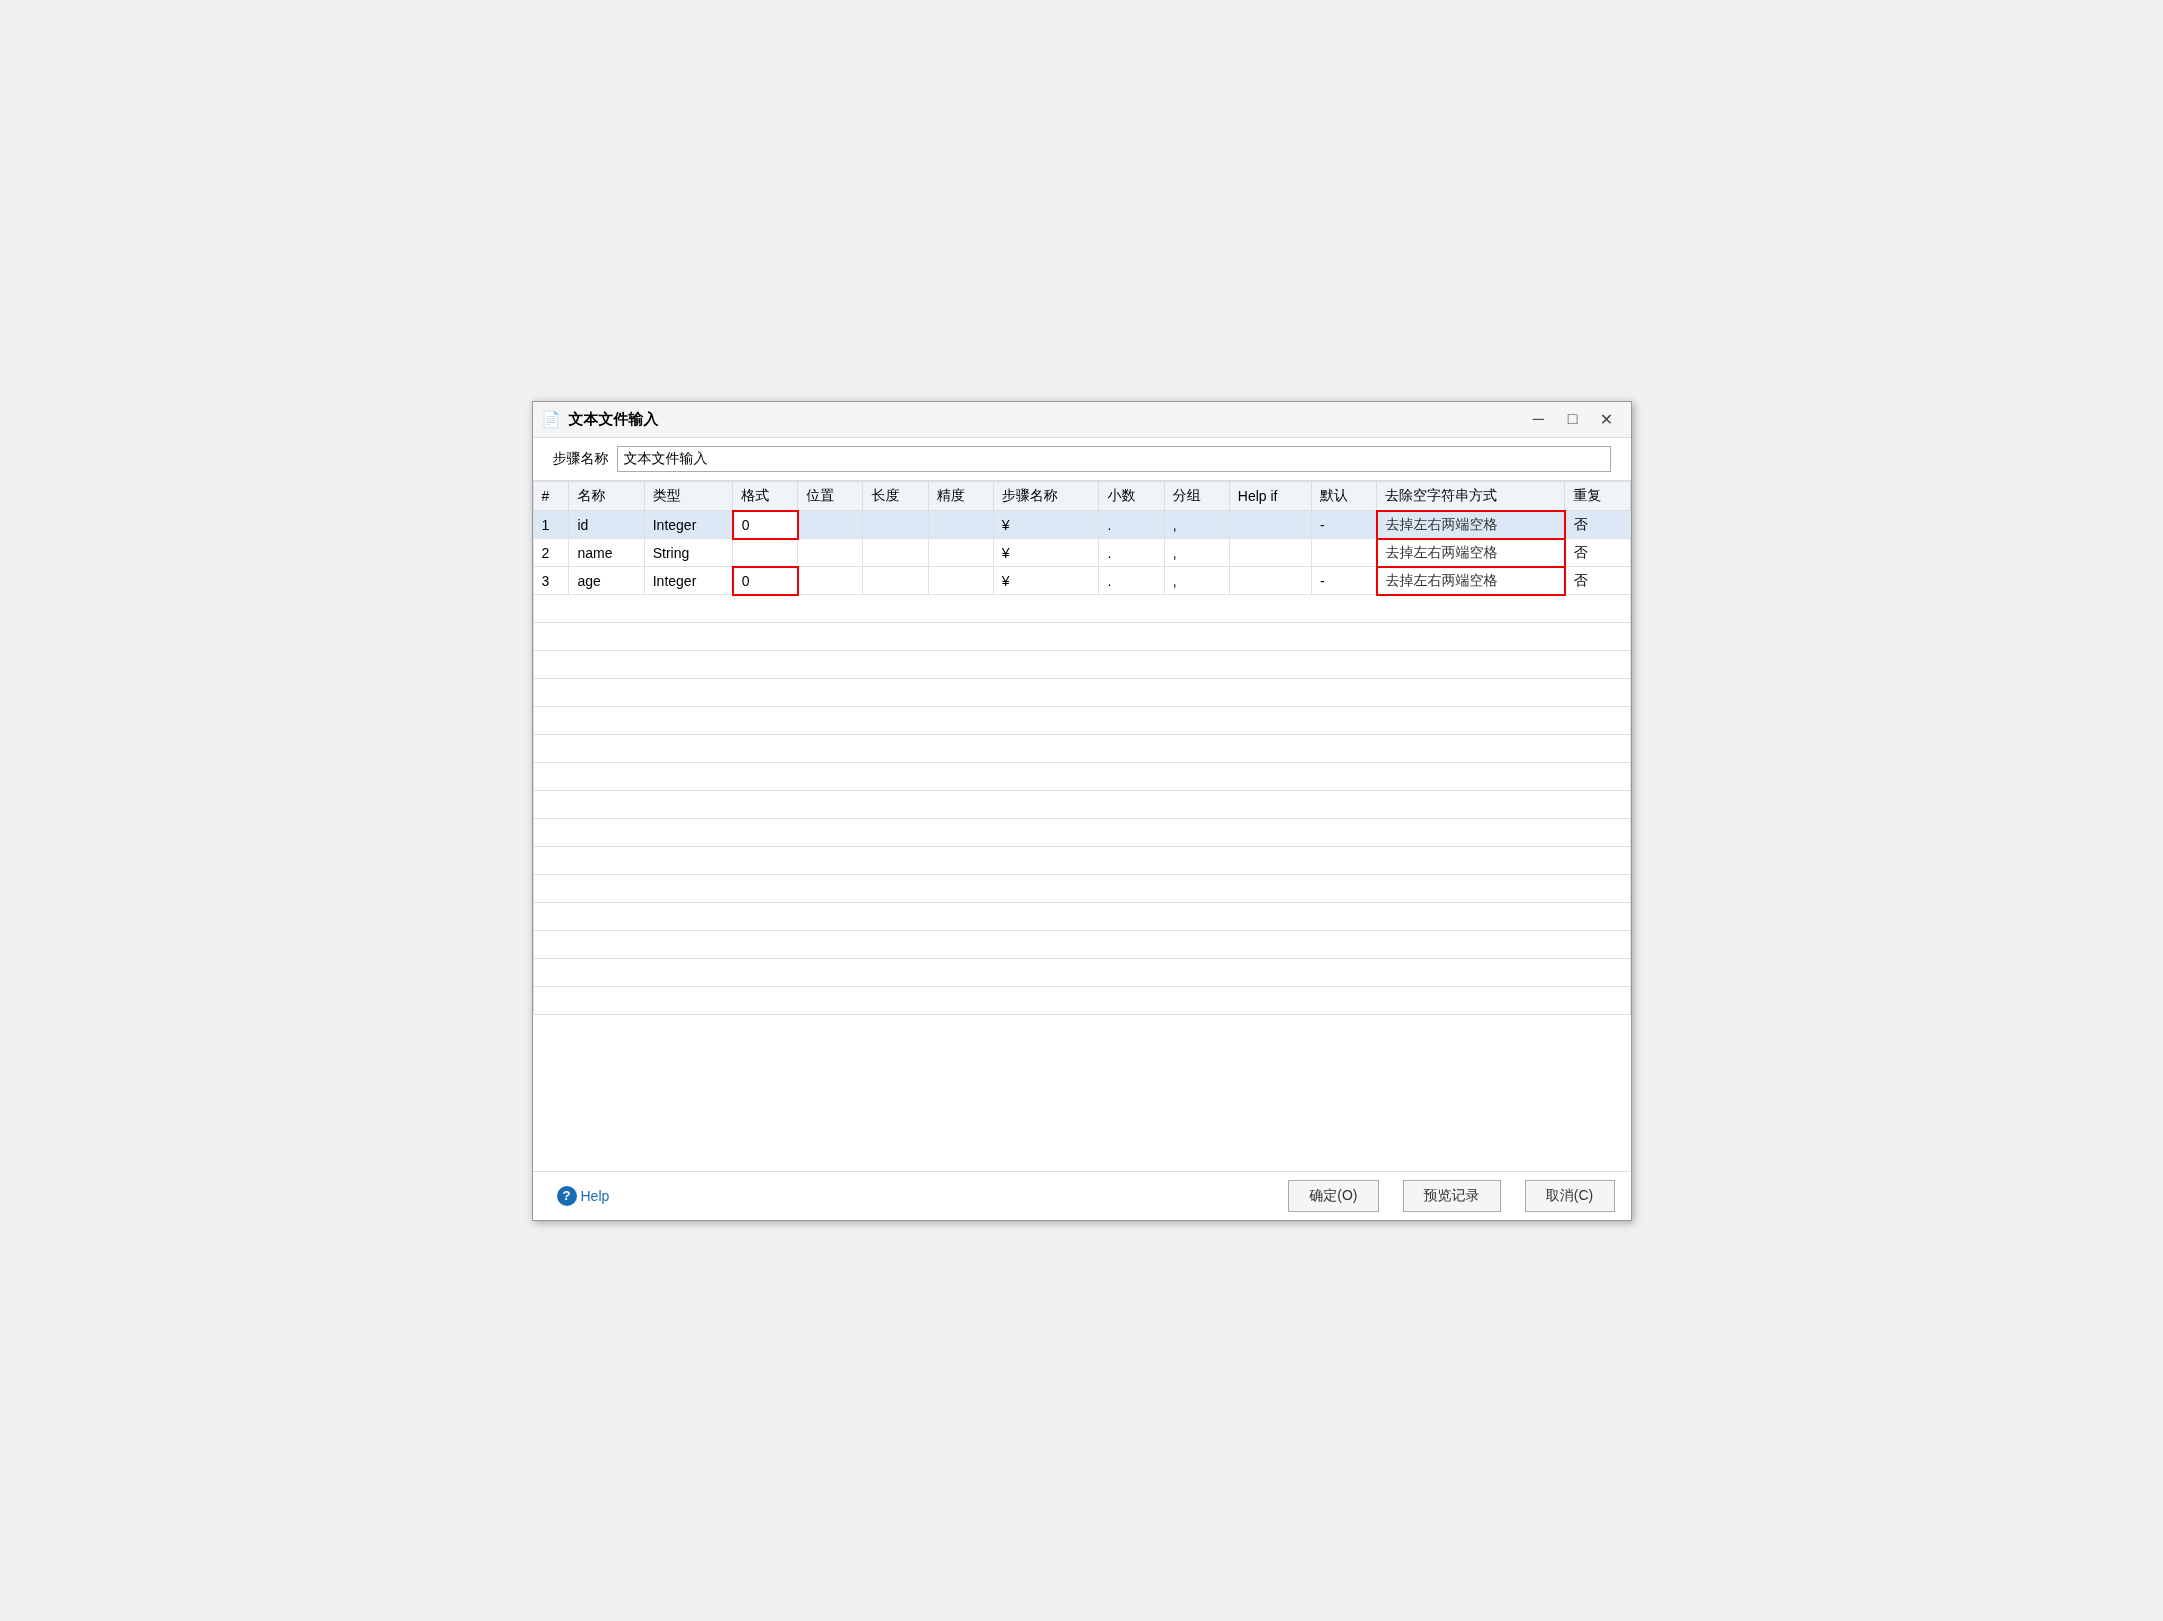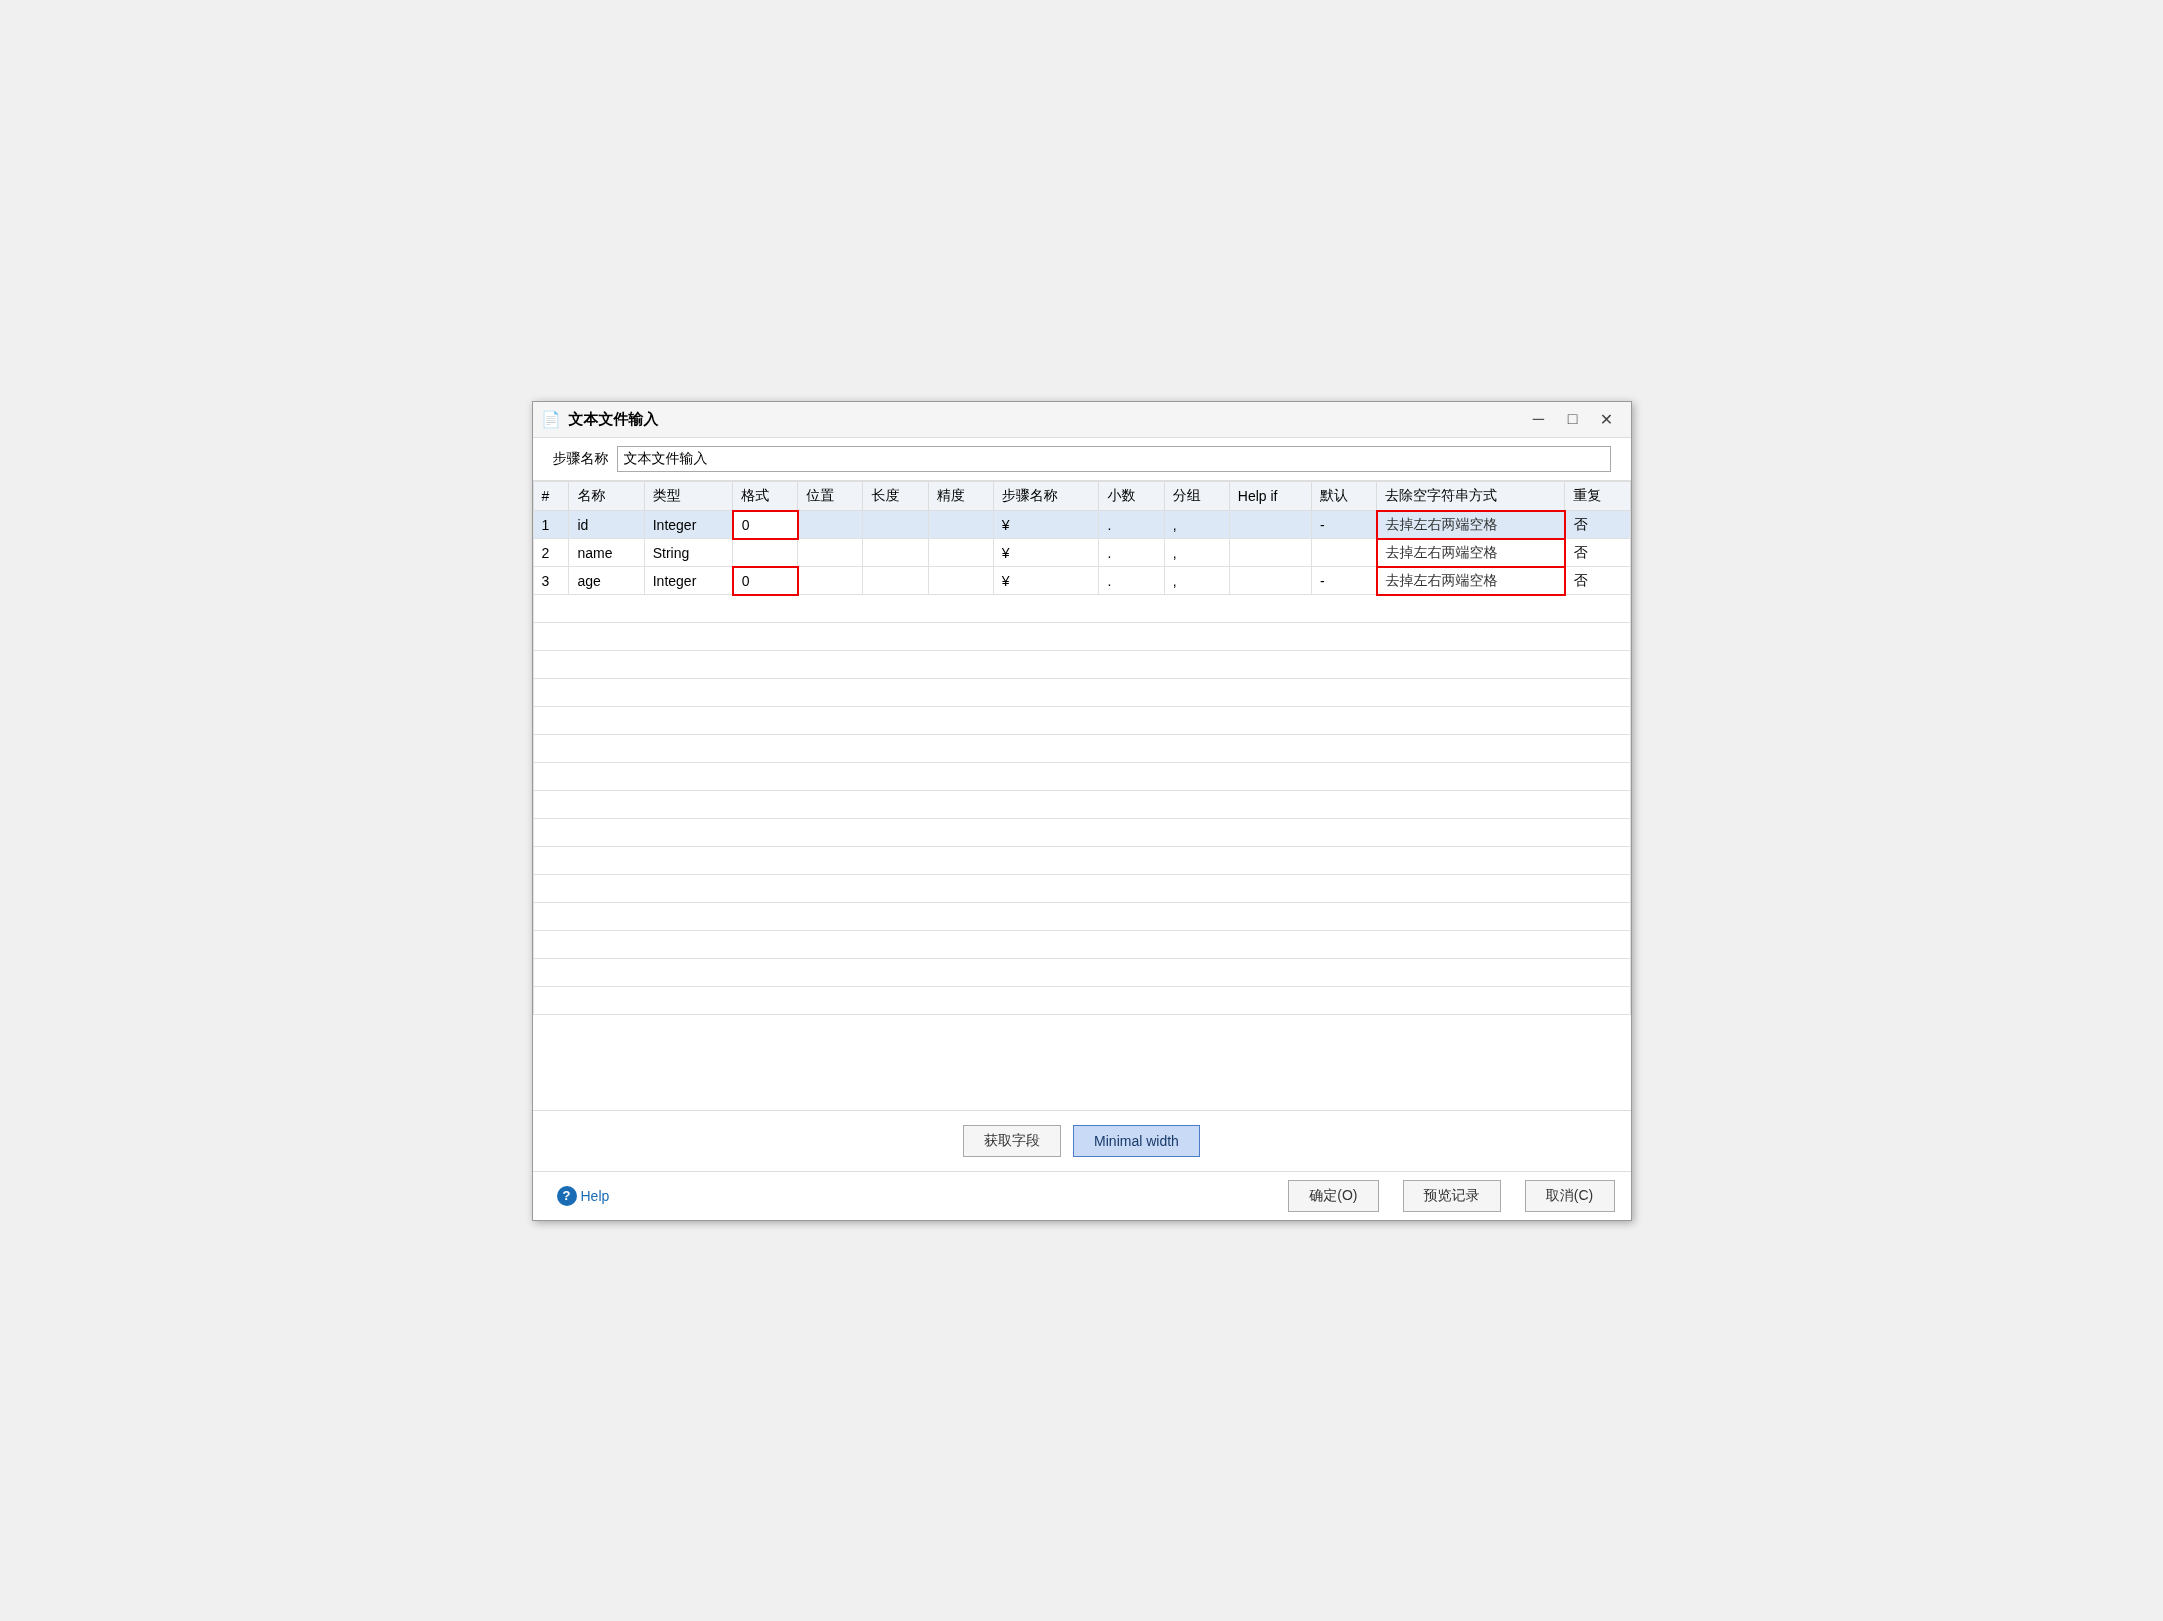--- a/index.html
+++ b/index.html
@@ -341,24 +341,20 @@
           <tr style="height:28px">
               <td colspan="14"></td>
             </tr>
           <tr style="height:28px">
               <td colspan="14"></td>
             </tr>
         </tbody>
       </table>
     </div>
 
-    <div class="bottom-buttons">
-      <button class="btn">获取字段</button>
-      <button class="btn btn-active">Minimal width</button>
-    </div>
   </div>
 
   <div class="footer-row">
     <button class="help-btn">
       <span class="help-icon">?</span>
       <span>Help</span>
     </button>
     <div style="display:flex; gap:24px;">
       <button class="btn">确定(O)</button>
       <button class="btn">预览记录</button>

